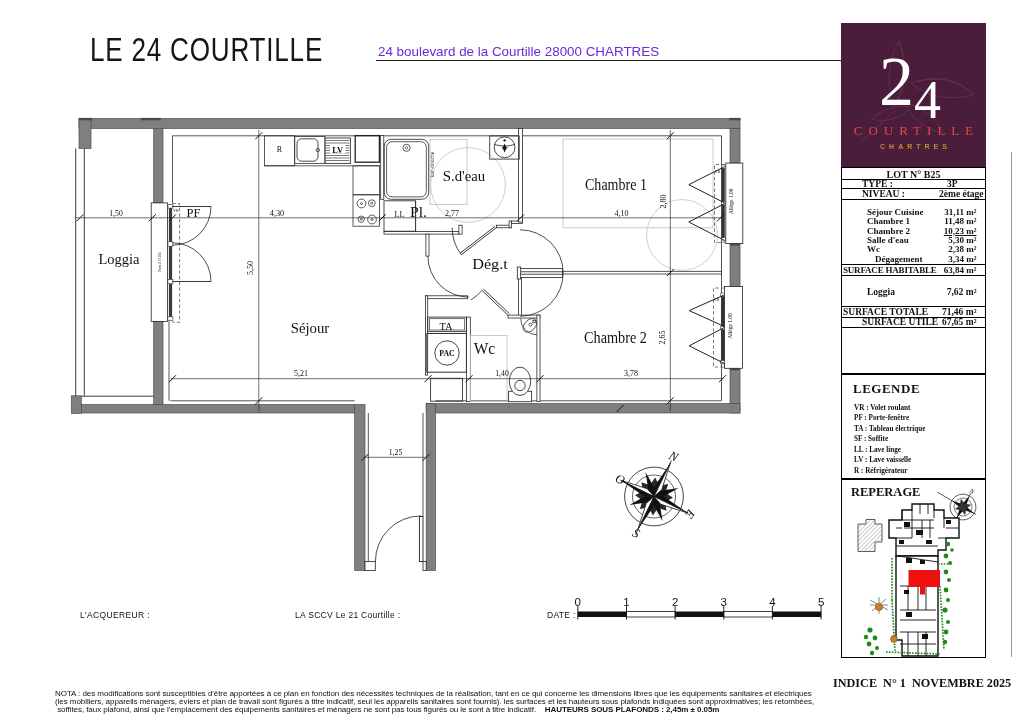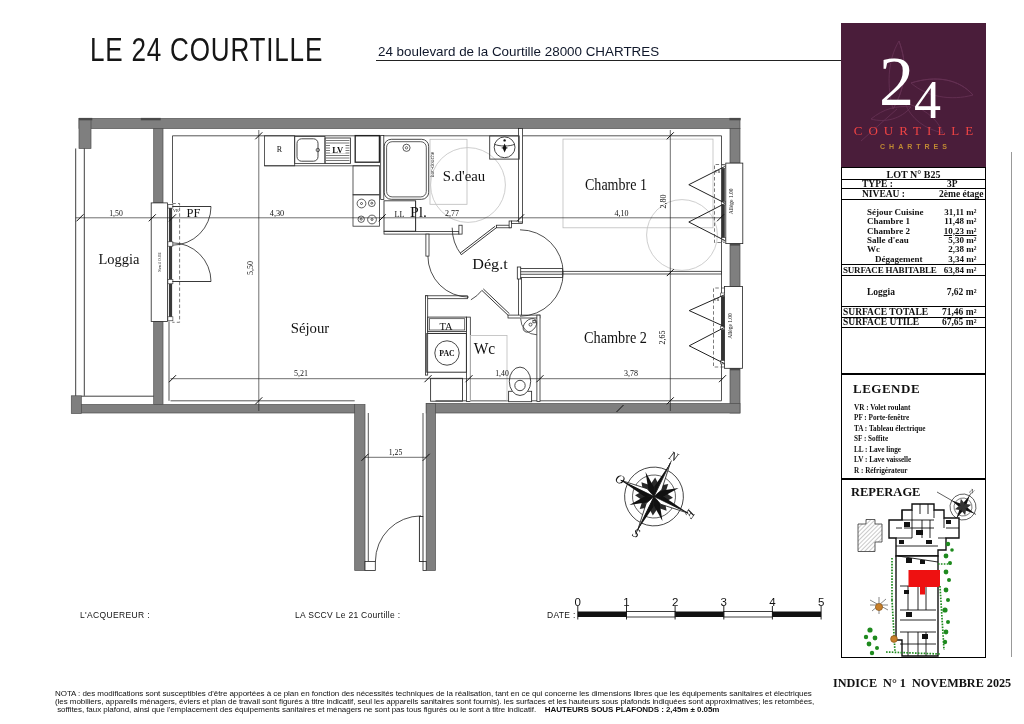--- a/index.html
+++ b/index.html
@@ -7,21 +7,21 @@
         font-family:"Liberation Serif",serif;color:#111;-webkit-font-smoothing:antialiased;}
   .abs{position:absolute;}
   .sans{font-family:"Liberation Sans",sans-serif;}
 </style>
 </head>
 <body>
 <div id="page">
 
 <div class="abs sans" style="left:90px;top:31px;font-size:33px;letter-spacing:1px;color:#161616;transform:scaleX(0.79);transform-origin:0 0;white-space:nowrap;">LE 24 COURTILLE</div>
 
-<div class="abs sans" style="left:378px;top:44px;font-size:13.4px;color:#0f172a;white-space:nowrap;">24 boulevard de la Courtille 28000 CHARTRES</div>
+<div class="abs sans" style="left:378px;top:44px;font-size:13.4px;color:#6d28d9;white-space:nowrap;">24 boulevard de la Courtille 28000 CHARTRES</div>
 
 <div class="abs" style="left:376px;top:60px;width:465px;height:1px;background:#222;"></div>
 
 <div class="abs" style="left:1011px;top:152px;width:1px;height:505px;background:#999;"></div>
 
 <svg class="abs" style="left:0;top:0;" width="1024" height="724" viewBox="0 0 1024 724" font-family="Liberation Serif,serif" fill="none" stroke="none">
 
   <g fill="#7f7f7f" stroke="#4f4f4f" stroke-width="0.7">
 
     <rect x="79" y="118.5" width="661" height="10"></rect>
@@ -538,21 +538,21 @@
       <span class="abs" style="left:25px;">Loggia</span>
           <span class="abs" style="right:8.5px;margin-left:24px;">7,62 m²</span>
         </div>
 
     <div class="abs" style="left:0;top:138px;width:100%;height:10px;border-top:1px solid #000;border-bottom:1px solid #000;font-size:9.5px;">
       <span class="abs" style="left:1px;">SURFACE TOTALE</span>
           <span class="abs" style="right:8.5px;">71,46 m²</span>
         </div>
 
     <div class="abs" style="left:0;top:148.5px;width:100%;height:10px;border-bottom:1px solid #000;font-size:9.5px;">
-      <span class="abs" style="left:1px;">SURFACE UTILE</span>
+      <span class="abs" style="left:1px;padding-left:19px;">SURFACE UTILE</span>
           <span class="abs" style="right:8.5px;">67,65 m²</span>
         </div>
   </div>
 
   <div class="abs" style="left:0;top:351px;width:145px;height:105px;border:1px solid #000;box-sizing:border-box;">
 
     <div class="abs" style="left:11px;top:6px;font-size:13px;font-weight:bold;letter-spacing:0.5px;">LEGENDE</div>
 
     <div class="abs" style="left:12px;top:28px;font-size:7.2px;font-weight:bold;line-height:10.45px;white-space:nowrap;">
       VR : Volet roulant<br>

